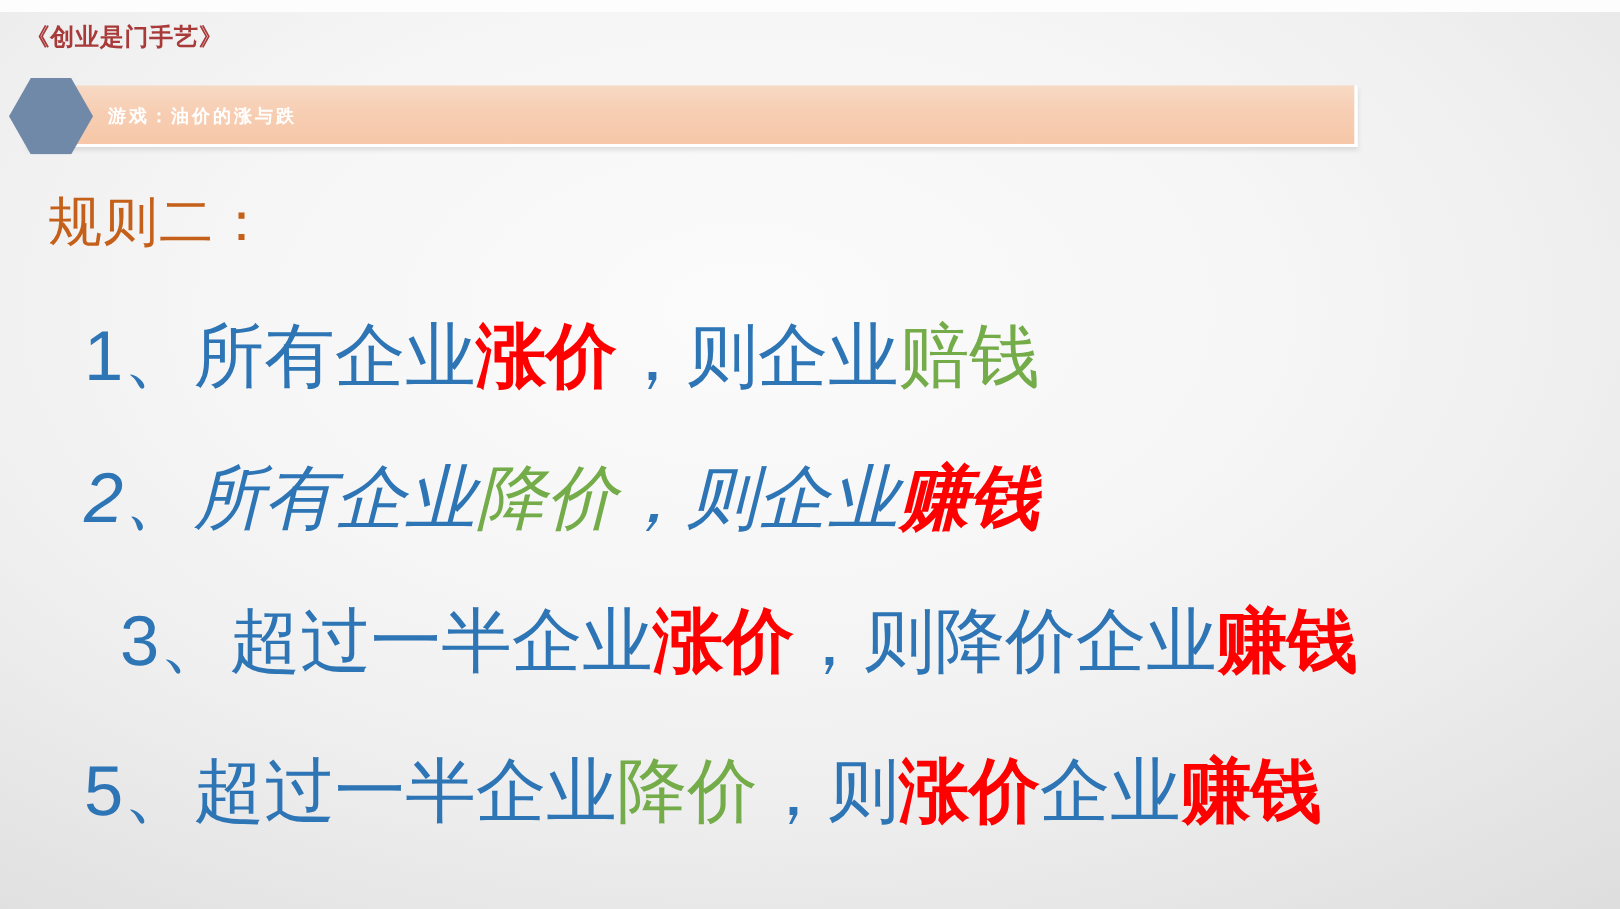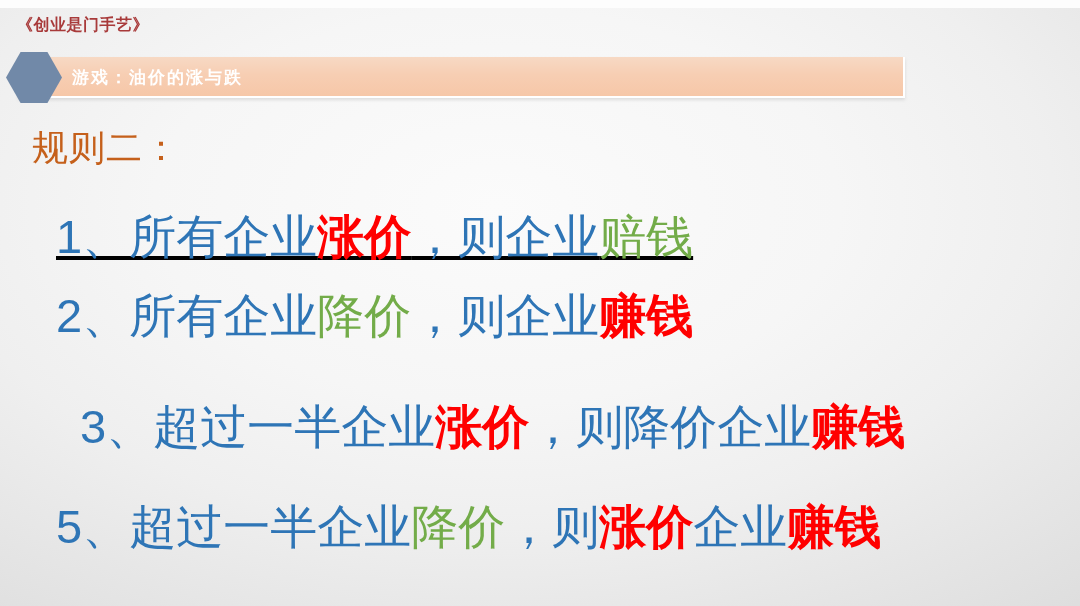--- a/index.html
+++ b/index.html
@@ -76,21 +76,21 @@
     clip-path: polygon(26% 0%, 74% 0%, 100% 50%, 74% 100%, 26% 100%, 0% 50%);
     filter: drop-shadow(0 0 2.5px #ffffff) drop-shadow(0 0 2px #ffffff);
   }
   #banner-text {
     position: absolute;
     left: 72px;
     top: 0;
     height: 41px;
     line-height: 41px;
     font-family: Liberation Sans, sans-serif;
-    font-size: 17px;
+    font-size: 12px;
     font-weight: bold;
     letter-spacing: 2px;
     color: #ffffff;
     white-space: nowrap;
   }
 
   
   #content {
     position: absolute;
     left: 0;
@@ -110,22 +110,22 @@
   }
 
   .rule-line {
     position: absolute;
     left: 56px;
     font-size: 47px;
     line-height: 56px;
     white-space: nowrap;
     letter-spacing: 0px;
   }
-  #rule-line-0 { top: 91px; text-decoration: underline; }
-  #rule-line-1 { top: 170px; }
+  #rule-line-0 { top: 91px; }
+  #rule-line-1 { top: 186px; font-style: italic; }
   #rule-line-2 { top: 281px; margin-left: 24px; }
   #rule-line-3 { top: 381px; }
 
   .seg { }
   .seg.blue  { color: #2e75b6; }
   .seg.red   { color: #ff0000; font-weight: bold; }
   .seg.green { color: #73ac49; }
 </style>
 </head>
 <body>

